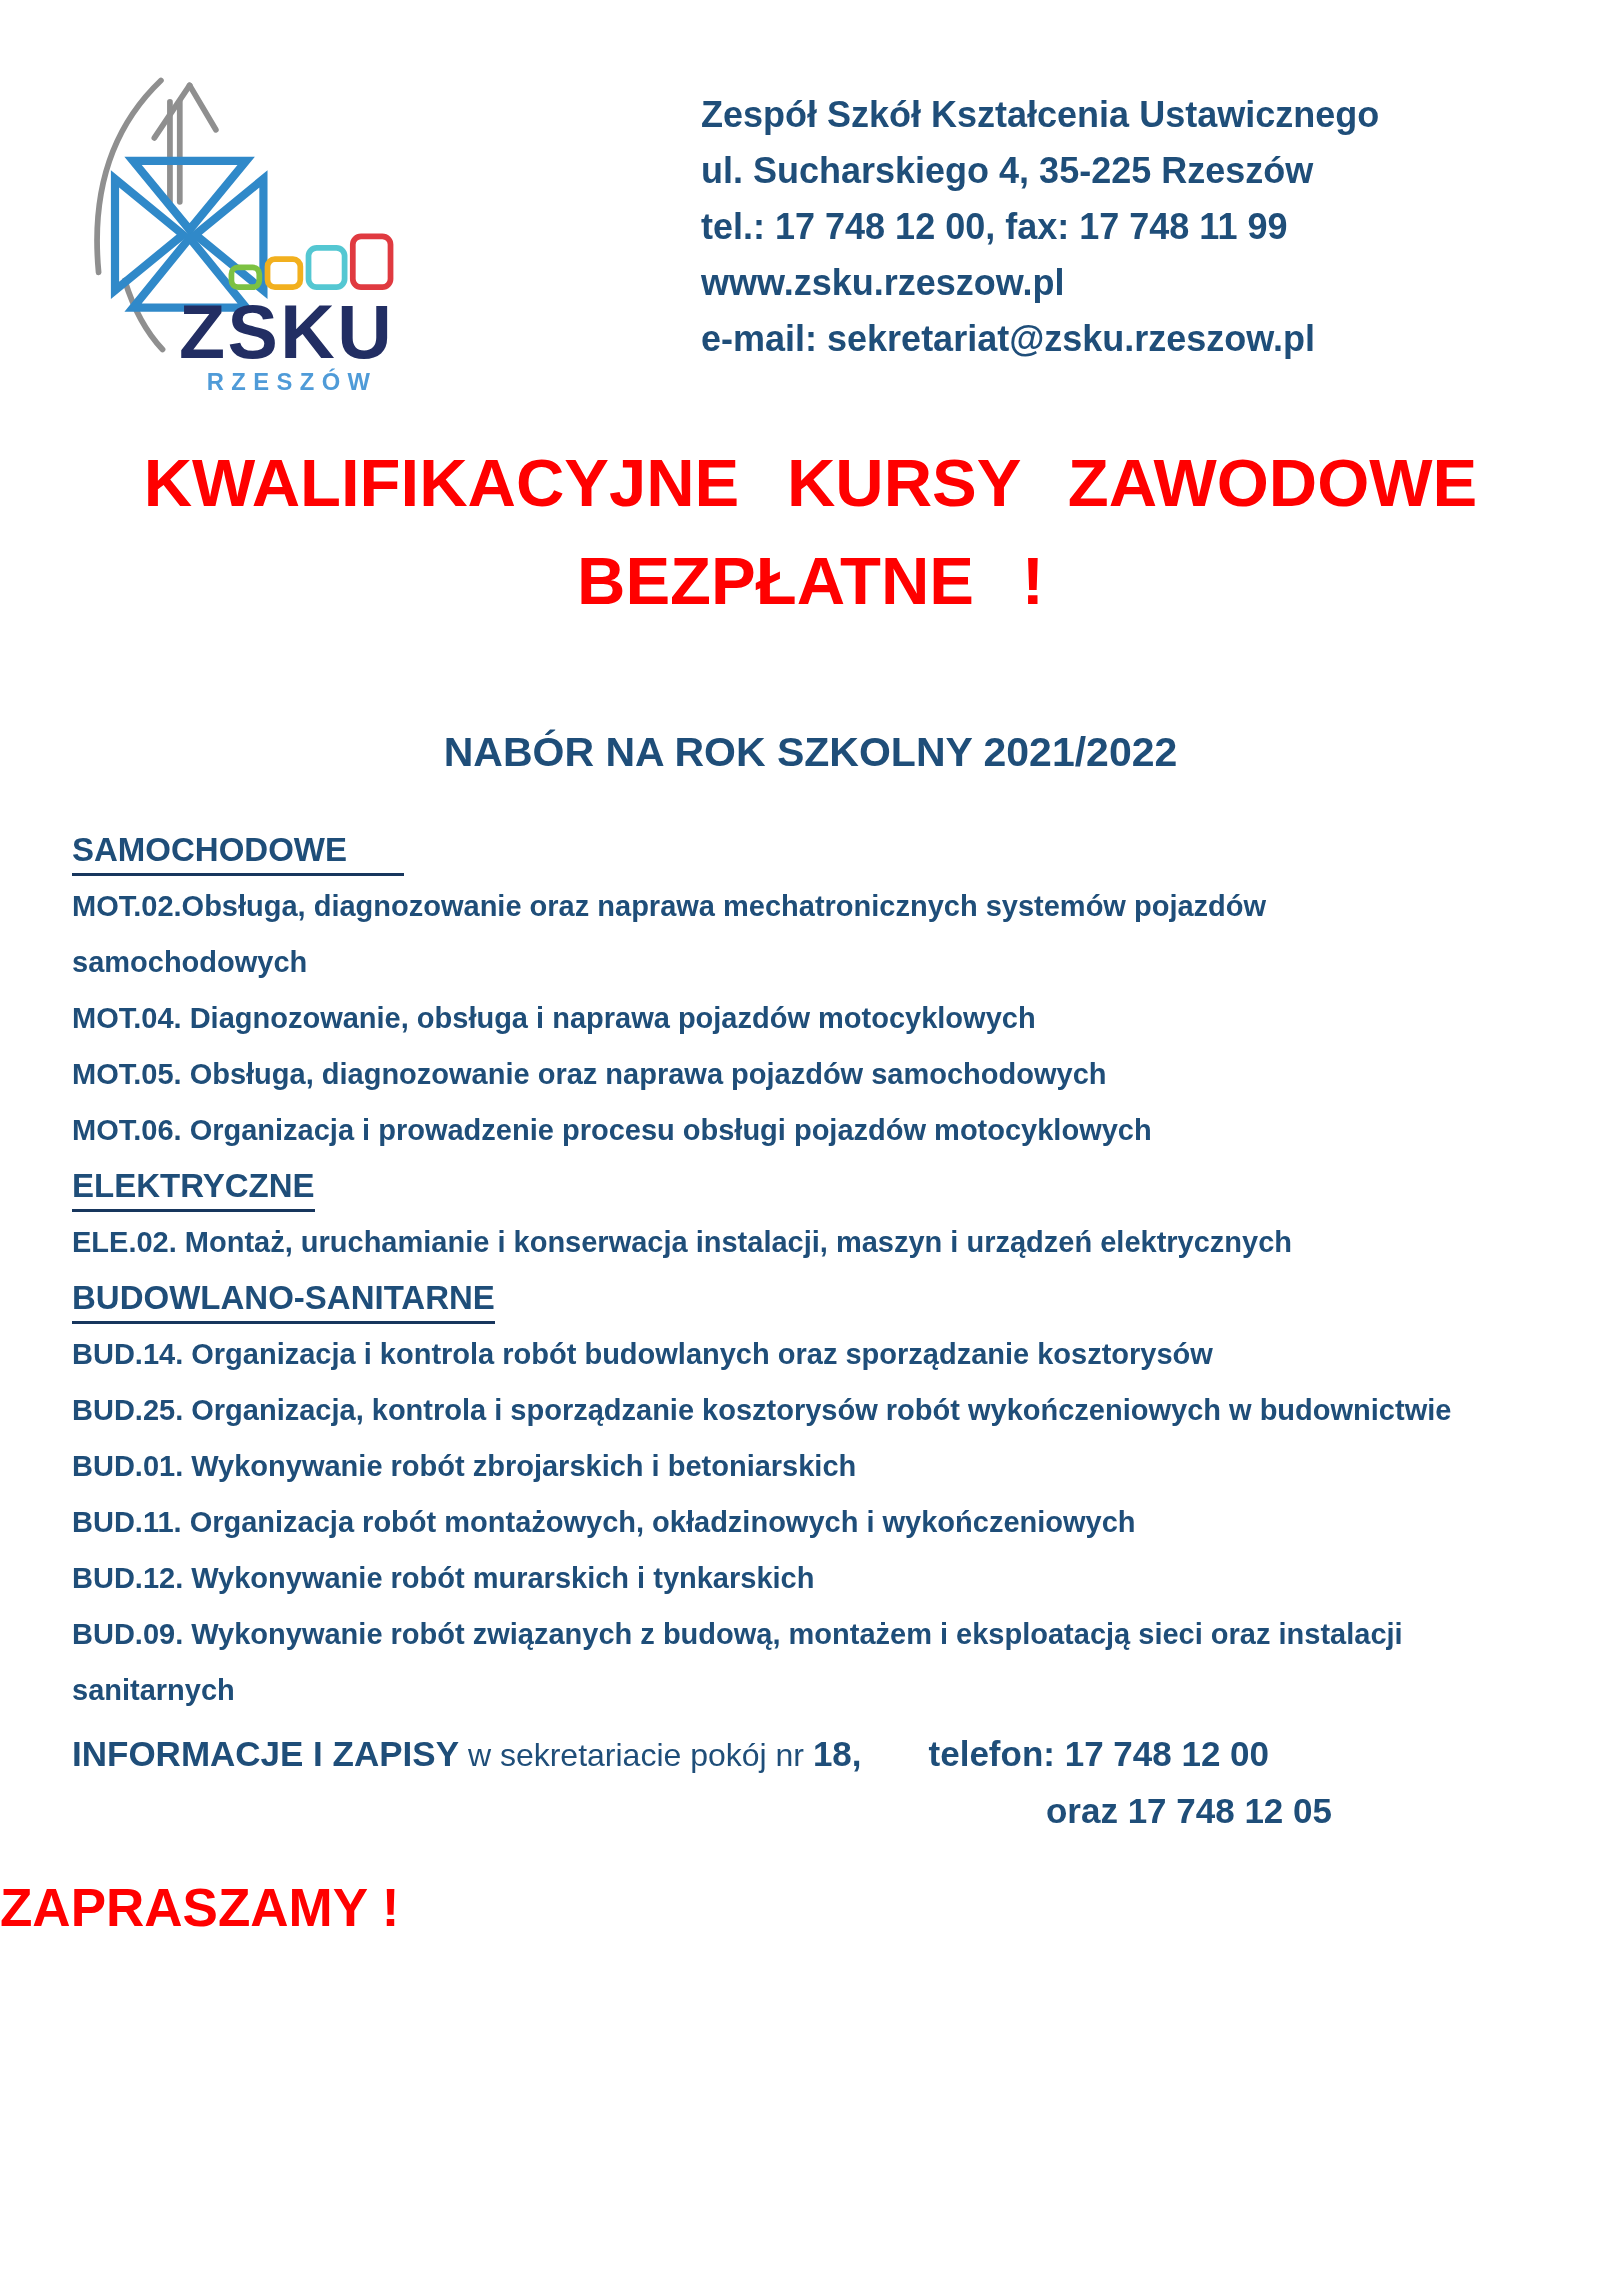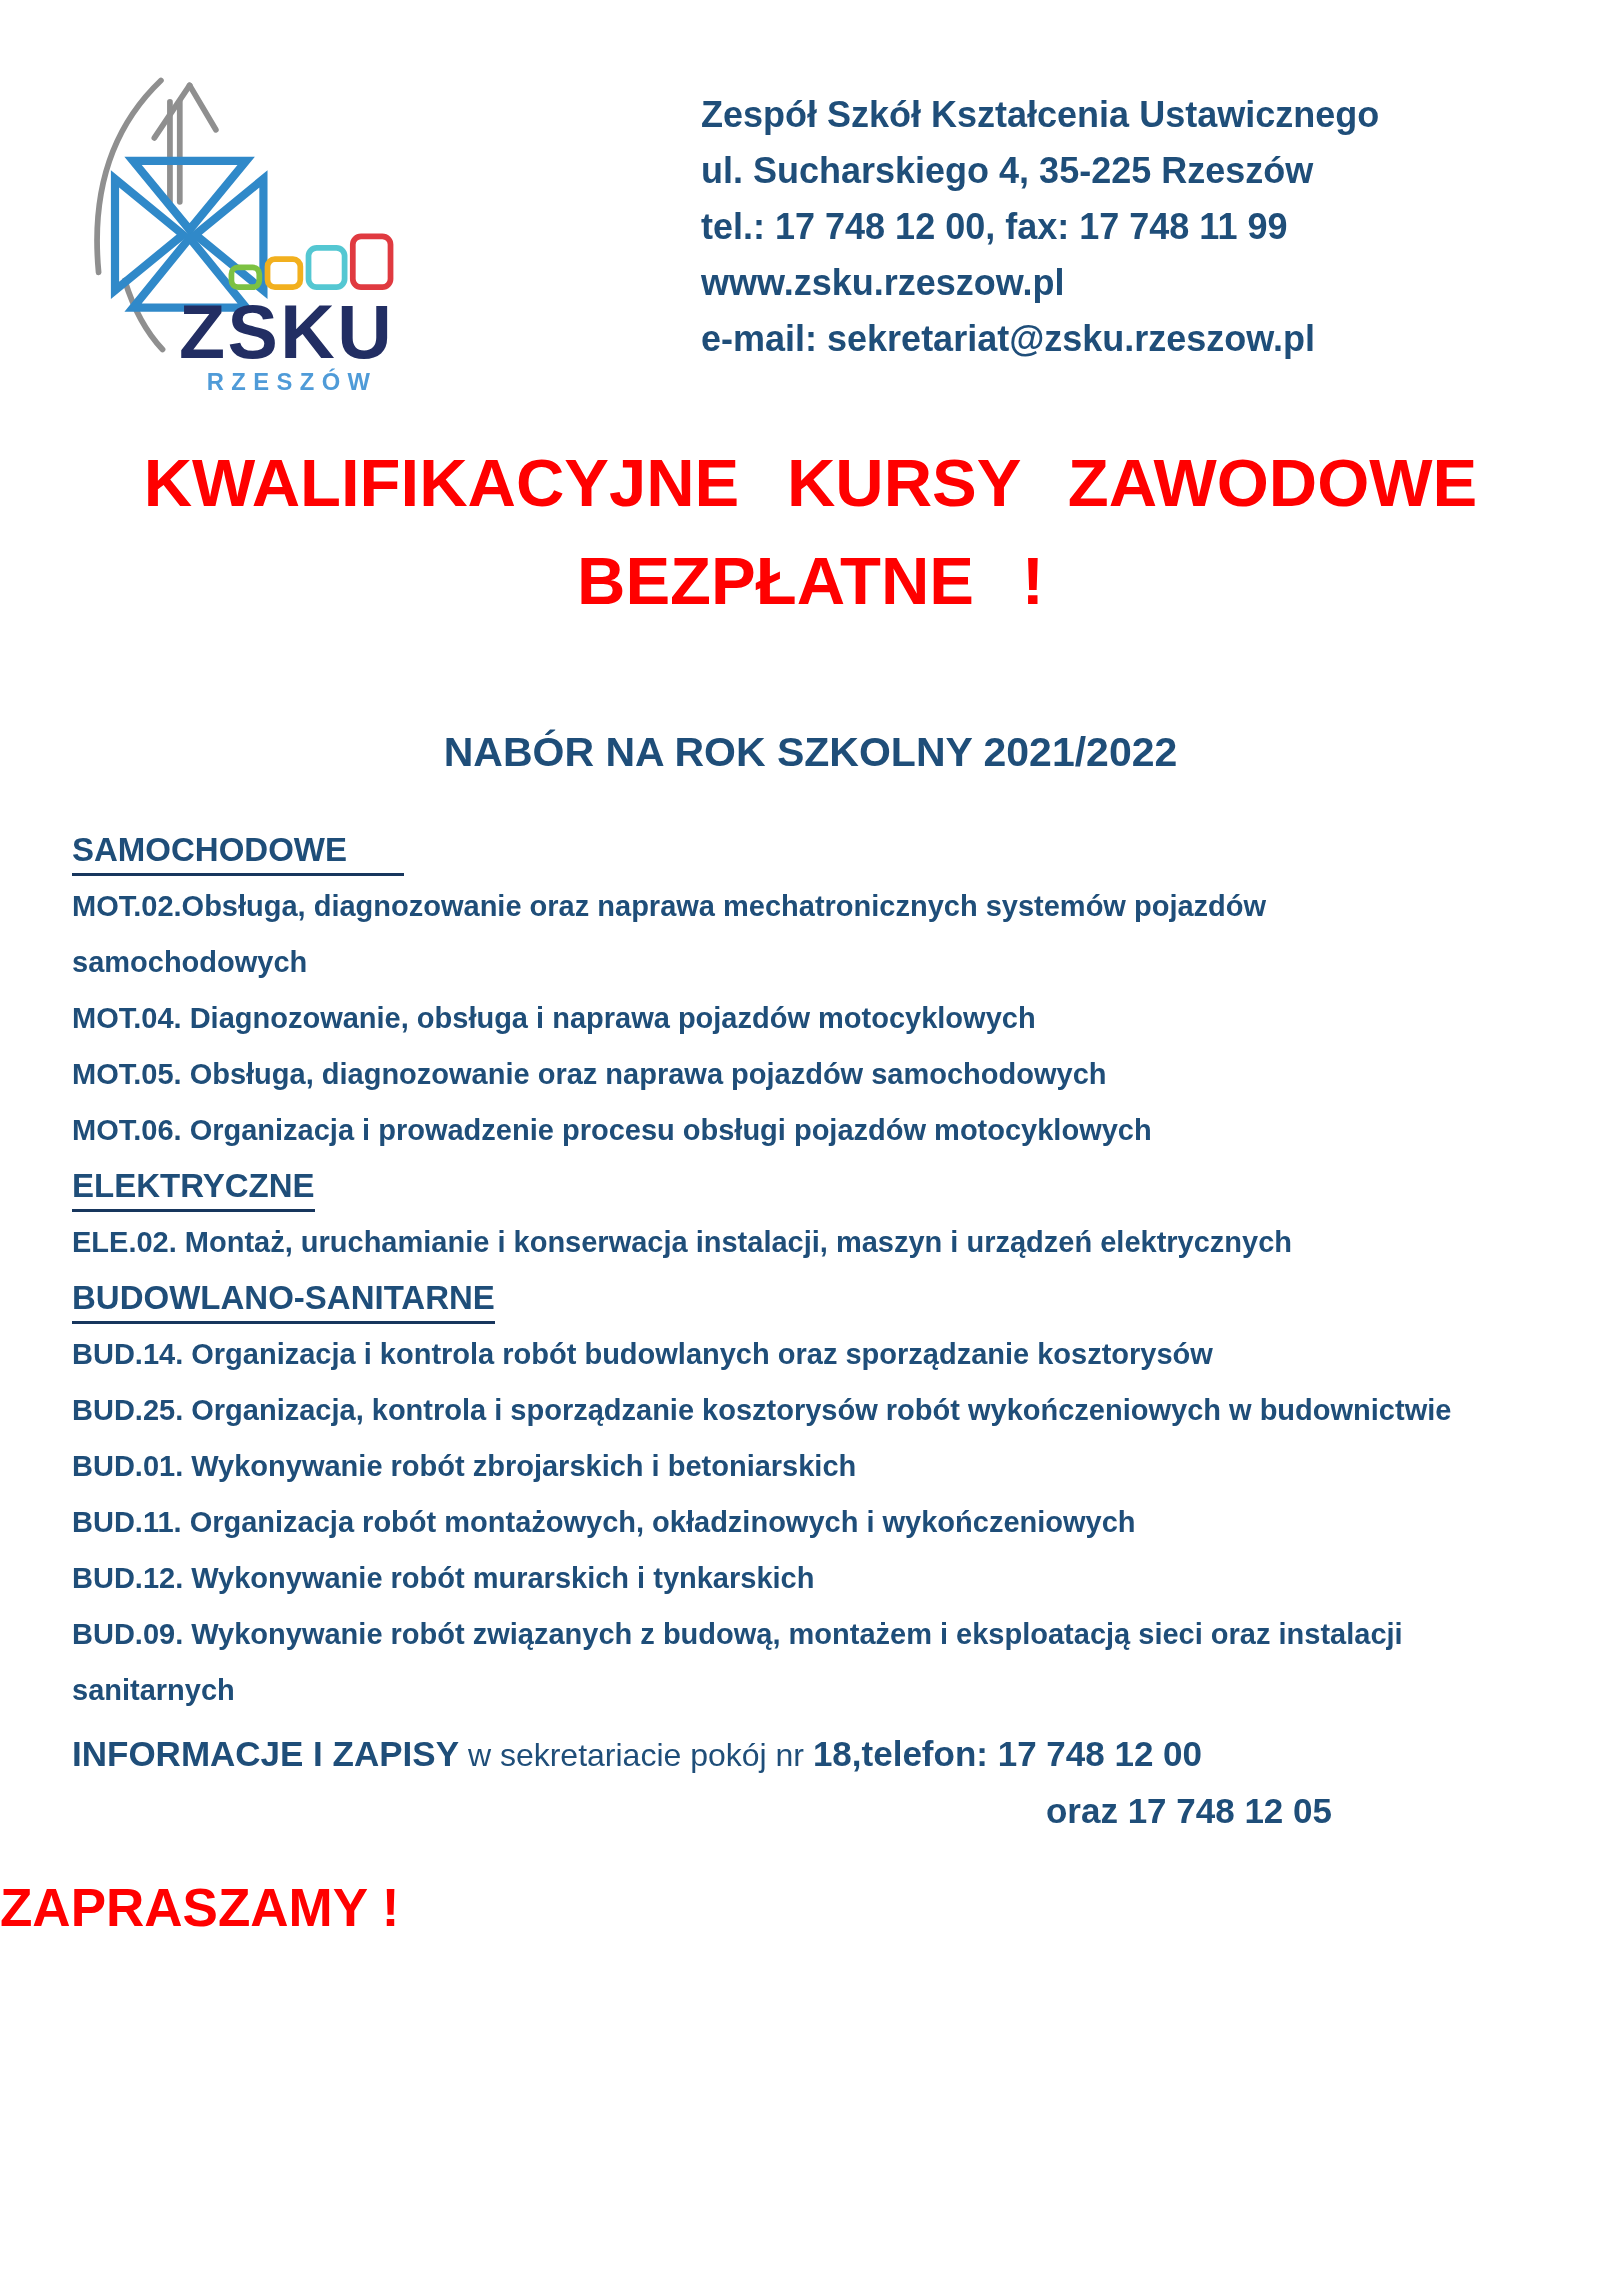--- a/index.html
+++ b/index.html
@@ -71,21 +71,21 @@
   
   .info-line{
     margin:7.8px 0 0 0;
     padding-left:72px;
     font-size:32px;
     line-height:56px;
     color:#1f4e79;
     max-width:1470px;
   }
   .info-line .b{font-weight:bold;font-size:35px;}
-  .info-line .tel{font-weight:bold;font-size:35px;}
+  .info-line .tel{font-weight:bold;font-size:35px;margin-left:67px;}
   .alt-line{
     margin:0;
     text-align:right;
     padding-right:289px;
     font-weight:bold;
     font-size:35px;
     line-height:56px;
     color:#1f4e79;
     padding-left:40px;
   }

